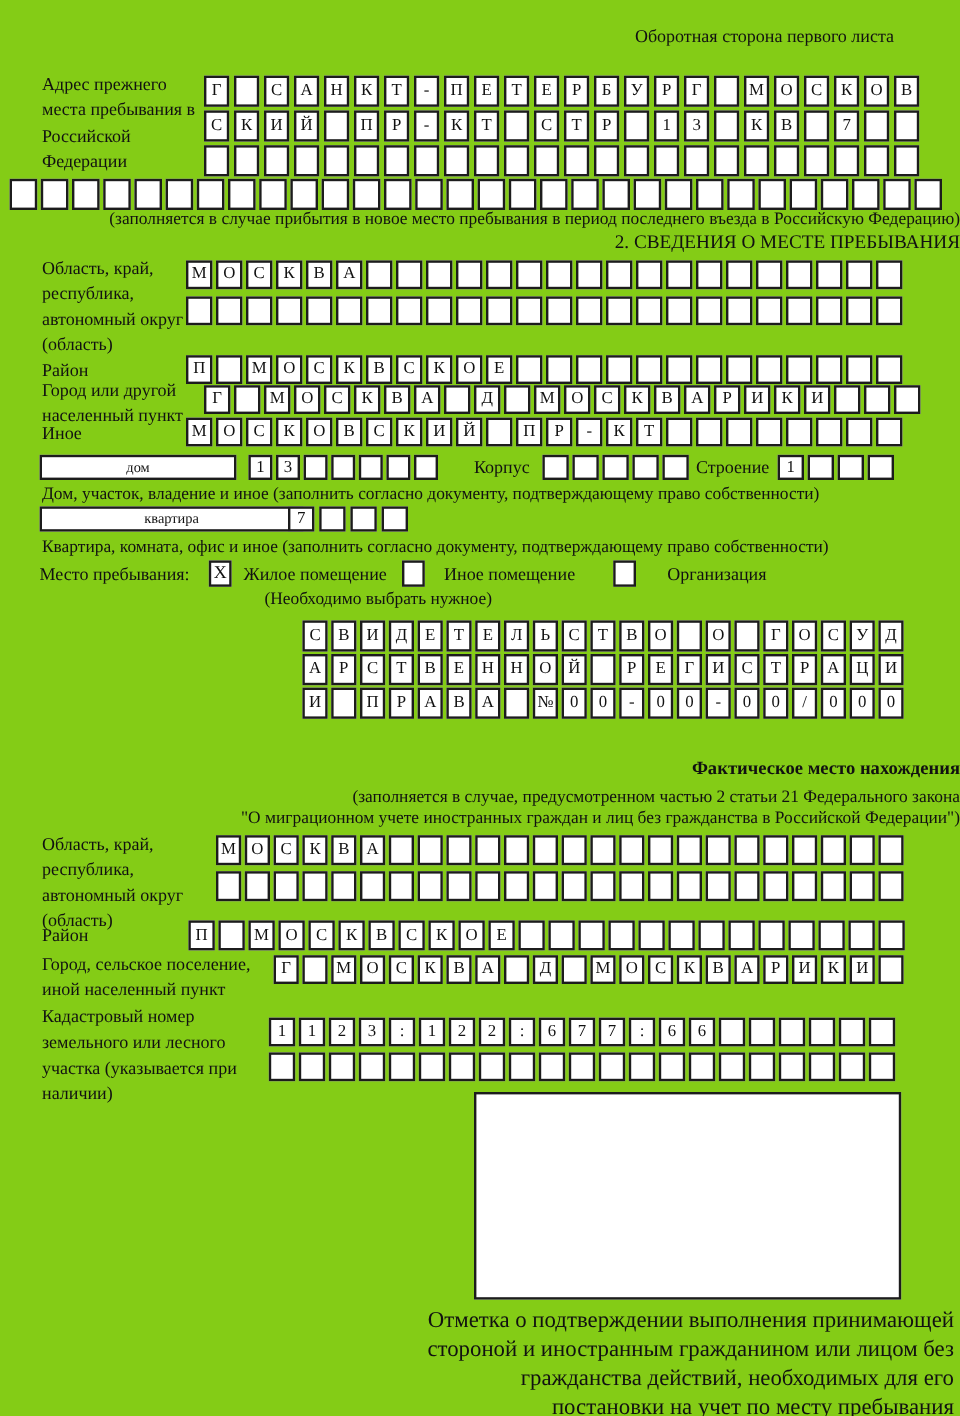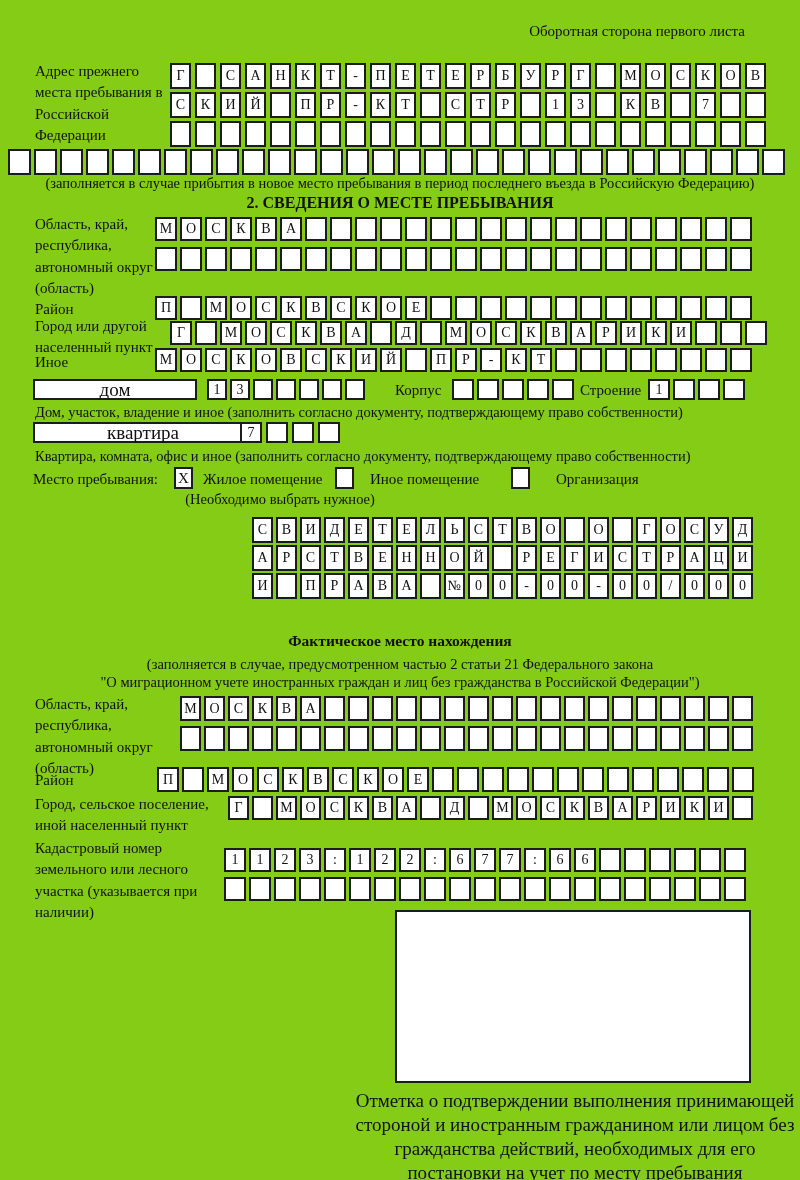--- a/index.html
+++ b/index.html
@@ -6,21 +6,21 @@
   html,body { background:#ffffff; }
   .page {
     position:relative; width:800px; height:1180px;
     background:#84cc16; color:#000;
     font-family:"Liberation Serif", serif;
     overflow:hidden;
   }
   .abs { position:absolute; }
   .lbl { font-size:15px; line-height:1.42; color:#111; }
   .cap { font-size:14.5px; color:#111; }
-  .center { text-align:center; }
+  .center { text-align:right; }
   .cellrow { position:absolute; display:flex; }
   .cell {
     flex:none; border:2px solid #1c1c1c; background:#fff;
     display:flex; align-items:center; justify-content:center;
     font-size:14px; color:#111;
   }
   
   .r-s1  { gap:4px; } .r-s1  .cell { width:21px; height:26px; }
   .r-s1w { gap:3px; } .r-s1w .cell { width:23px; height:26px; }
   .r-s2  { gap:3px; } .r-s2  .cell { width:22px; height:24px; }
@@ -29,29 +29,29 @@
   .r-fr  { gap:3px; } .r-fr  .cell { width:22px; height:25px; }
   .r-fg  { gap:3px; } .r-fg  .cell { width:21px; height:24px; }
   .r-kad { gap:3px; } .r-kad .cell { width:22px; height:24px; }
   .r-dom { gap:3px; } .r-dom .cell { width:20px; height:21px; }
   .r-korp{ gap:3px; } .r-korp .cell{ width:22px; height:21px; }
   .r-str { gap:3px; } .r-str .cell { width:22px; height:21px; }
   .r-kv  { gap:4px; } .r-kv  .cell { width:22px; height:21px; }
   .namebox {
     position:absolute; border:2px solid #1c1c1c; background:#fff;
     display:flex; align-items:center; justify-content:center;
-    font-size:19px; color:#111;
+    font-size:12px; color:#111;
   }
   .checkbox {
     position:absolute; width:19px; height:22px; border:2px solid #1c1c1c;
     background:#fff; display:flex; align-items:center; justify-content:center;
     font-size:15px; color:#111;
   }
   .stampbox { position:absolute; border:2px solid #1c1c1c; background:#fff; }
-  .h-main { font-size:16px; font-weight:bold; color:#111; }
+  .h-main { font-size:16px; font-weight:normal; color:#111; }
   .h-sub  { font-size:15.5px; font-weight:bold; color:#111; }
 </style>
 </head>
 <body>
 
 <div class="page">
 
   <div class="abs lbl" style="top:21px; right:55px;">Оборотная сторона первого листа</div>
 
   <div class="abs lbl" style="left:35px; top:61px; width:142px;">Адрес прежнего места пребывания в Российской Федерации</div>

